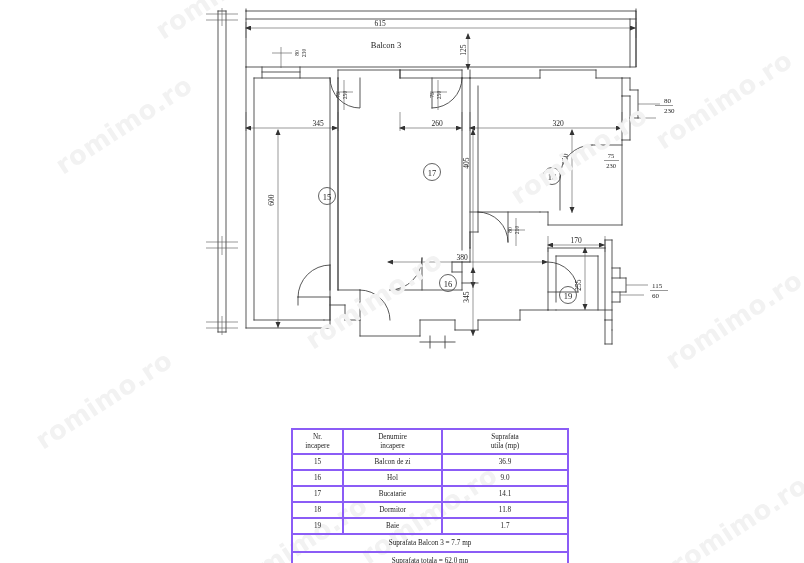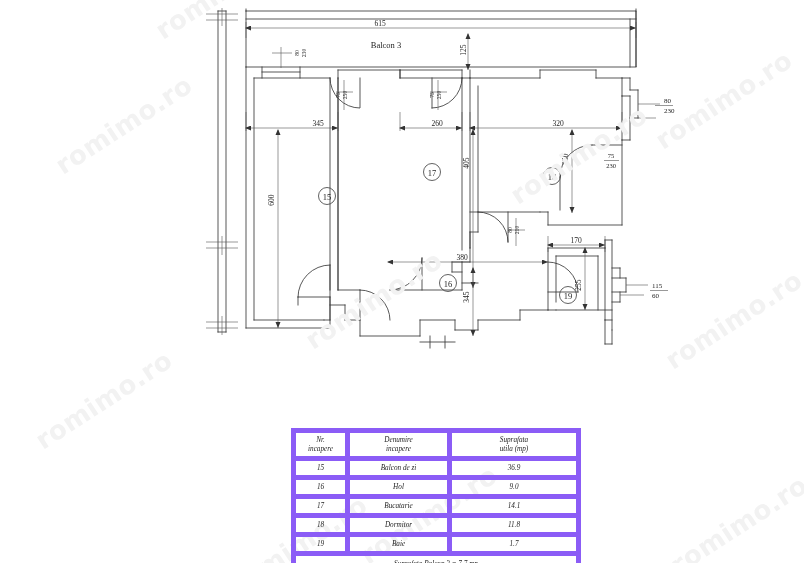--- a/index.html
+++ b/index.html
@@ -60,29 +60,28 @@
     width: 258px;
     z-index: 6;
   }
   table.areas {
     border-collapse: collapse;
     width: 258px;
     table-layout: fixed;
     background: transparent;
   }
   table.areas td, table.areas th {
-    border: 5px solid #8b5cf6;
+    border: 2px solid #8b5cf6;
     font-size: 7.2px;
     line-height: 1.25;
     text-align: center;
     padding: 1px 2px;
     font-family: "Liberation Serif", serif;
     font-weight: normal;
     color: #1d1d1d;
-    font-style: italic;
   }
   table.areas th {
     height: 21px;
     font-size: 7.2px;
   }
   table.areas .c-nr { width: 45px; }
   table.areas .c-name { width: 93px; margin-top: 36px; }
   table.areas .c-area { width: 120px; margin-top: 40px; }
   table.areas td.rowname { text-align: center; }
   table.areas tr.datarow td { height: 12px; }

